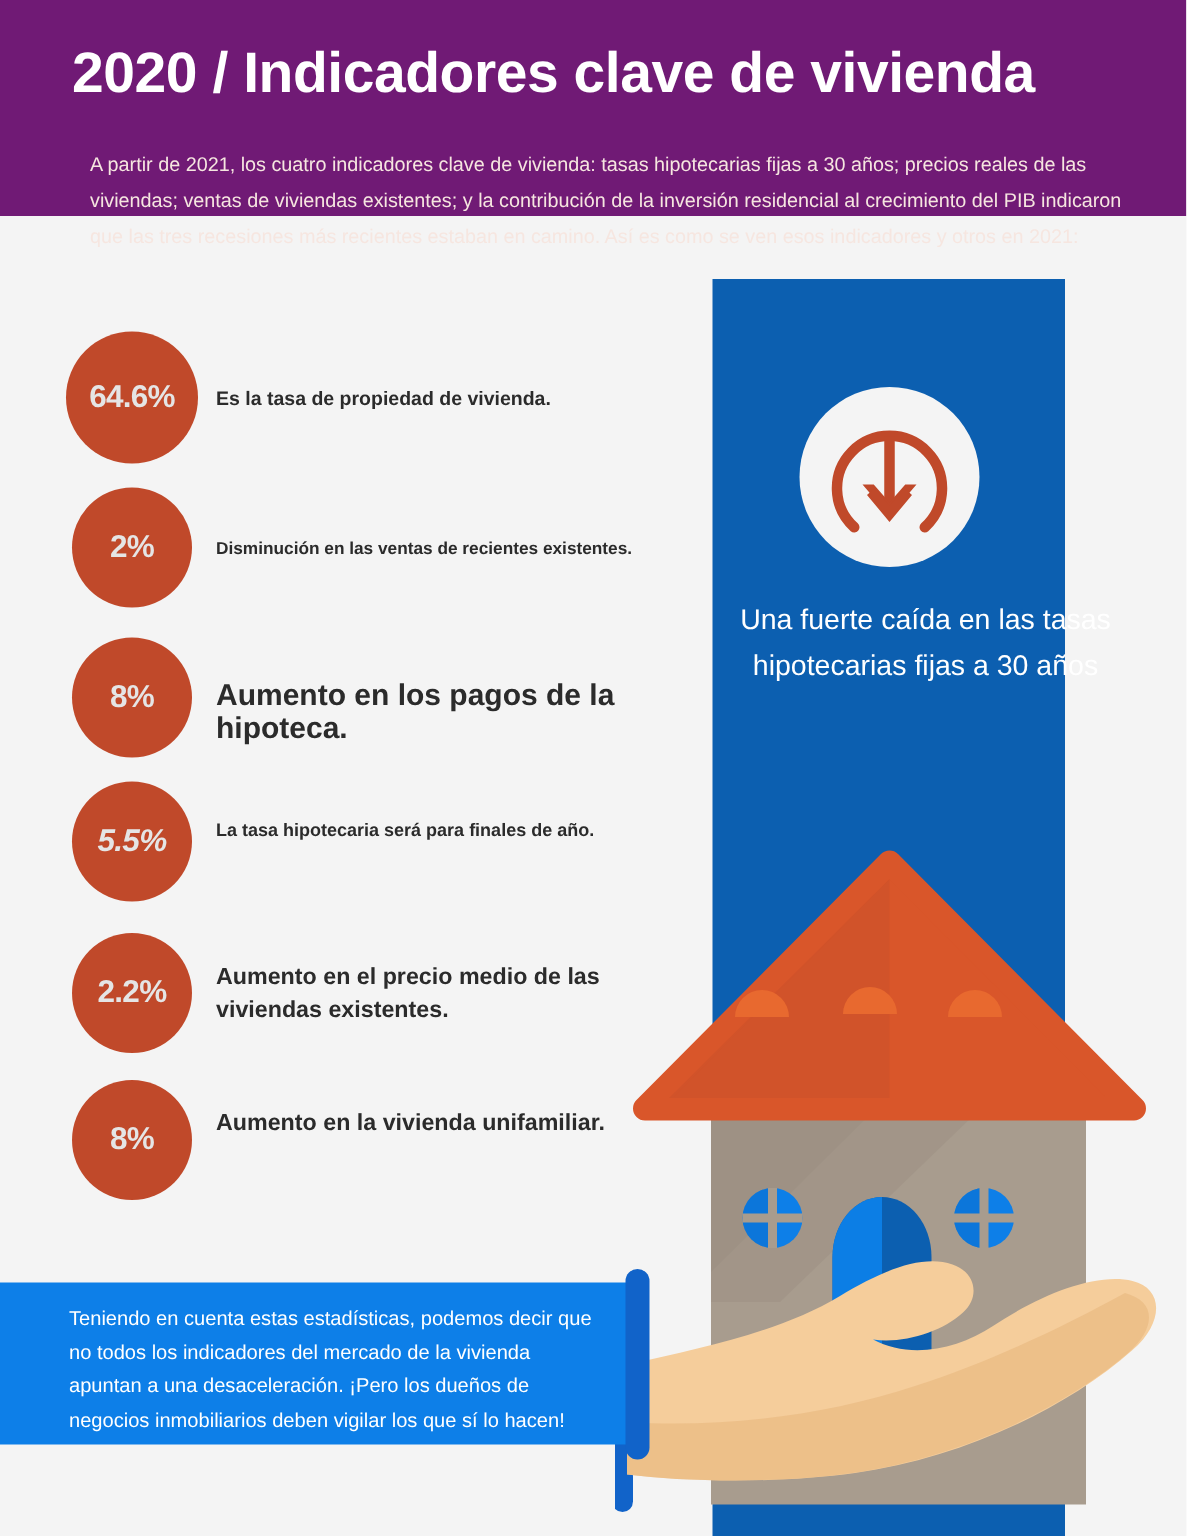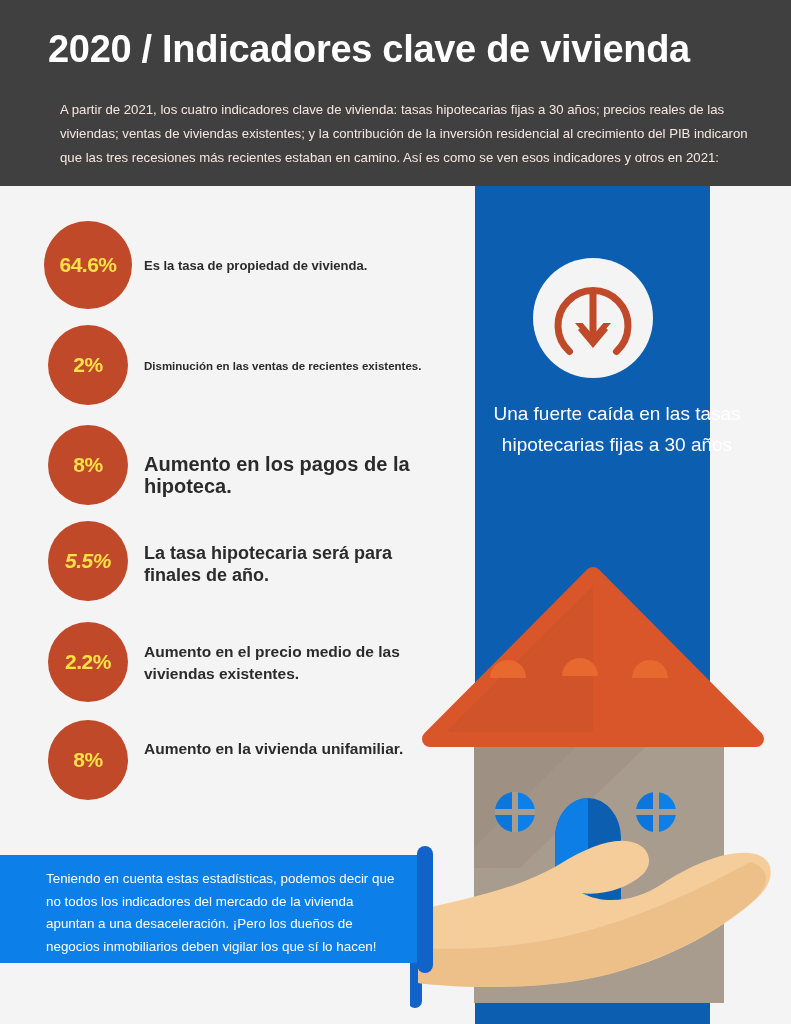--- a/index.html
+++ b/index.html
@@ -16,22 +16,22 @@
     height: 1024px;
     background: #f4f4f4;
     overflow: hidden;
   }
 
   
   #header {
     position: absolute;
     left: 0; top: 0;
     width: 791px;
-    height: 186px;
-    background: #404040;
+    height: 144px;
+    background: #701a75;
   }
   #header-title {
     position: absolute;
     left: 48px;
     top: 26px;
     width: 700px;
     color: #ffffff;
     font-size: 38px;
     font-weight: bold;
     letter-spacing: -0.3px;
@@ -76,21 +76,21 @@
     font-size: 19px;
     line-height: 31px;
   }
 
   
   .stat-row { position: absolute; }
   .stat-circle {
     position: absolute;
     border-radius: 50%;
     background: #c0492a;
-    color: #fde047;
+    color: #e5e5e5;
     font-weight: bold;
     display: flex;
     align-items: center;
     justify-content: center;
     letter-spacing: -0.5px;
   }
   .stat-label {
     position: absolute;
     color: #2b2b2b;
     font-weight: bold;
@@ -167,21 +167,21 @@
     <div class="stat-label" style="left:144px; top:357px; width:330px; font-size:11.5px; line-height:18px;">Disminución en las ventas de recientes existentes.</div>
   </div>
 
   <div class="stat-row">
     <div class="stat-circle" style="left:48px; top:425px; width:80px; height:80px; font-size:21px;">8%</div>
     <div class="stat-label" style="left:144px; top:453px; width:330px; font-size:20px; line-height:22px;">Aumento en los pagos de la hipoteca.</div>
   </div>
 
   <div class="stat-row">
     <div class="stat-circle" style="left:48px; top:521px; width:80px; height:80px; font-size:21px;font-style:italic;">5.5%</div>
-    <div class="stat-label" style="left:144px; top:542px; width:300px; font-size:18px; line-height:22px;">La tasa hipotecaria será para finales de año.</div>
+    <div class="stat-label" style="left:144px; top:542px; width:300px; font-size:12px; line-height:22px;">La tasa hipotecaria será para finales de año.</div>
   </div>
 
   <div class="stat-row">
     <div class="stat-circle" style="left:48px; top:622px; width:80px; height:80px; font-size:21px;">2.2%</div>
     <div class="stat-label" style="left:144px; top:641px; width:300px; font-size:15.5px; line-height:22px;">Aumento en el precio medio de las viviendas existentes.</div>
   </div>
 
   <div class="stat-row">
     <div class="stat-circle" style="left:48px; top:720px; width:80px; height:80px; font-size:21px;">8%</div>
     <div class="stat-label" style="left:144px; top:738px; width:300px; font-size:15.5px; line-height:22px;">Aumento en la vivienda unifamiliar.</div>

